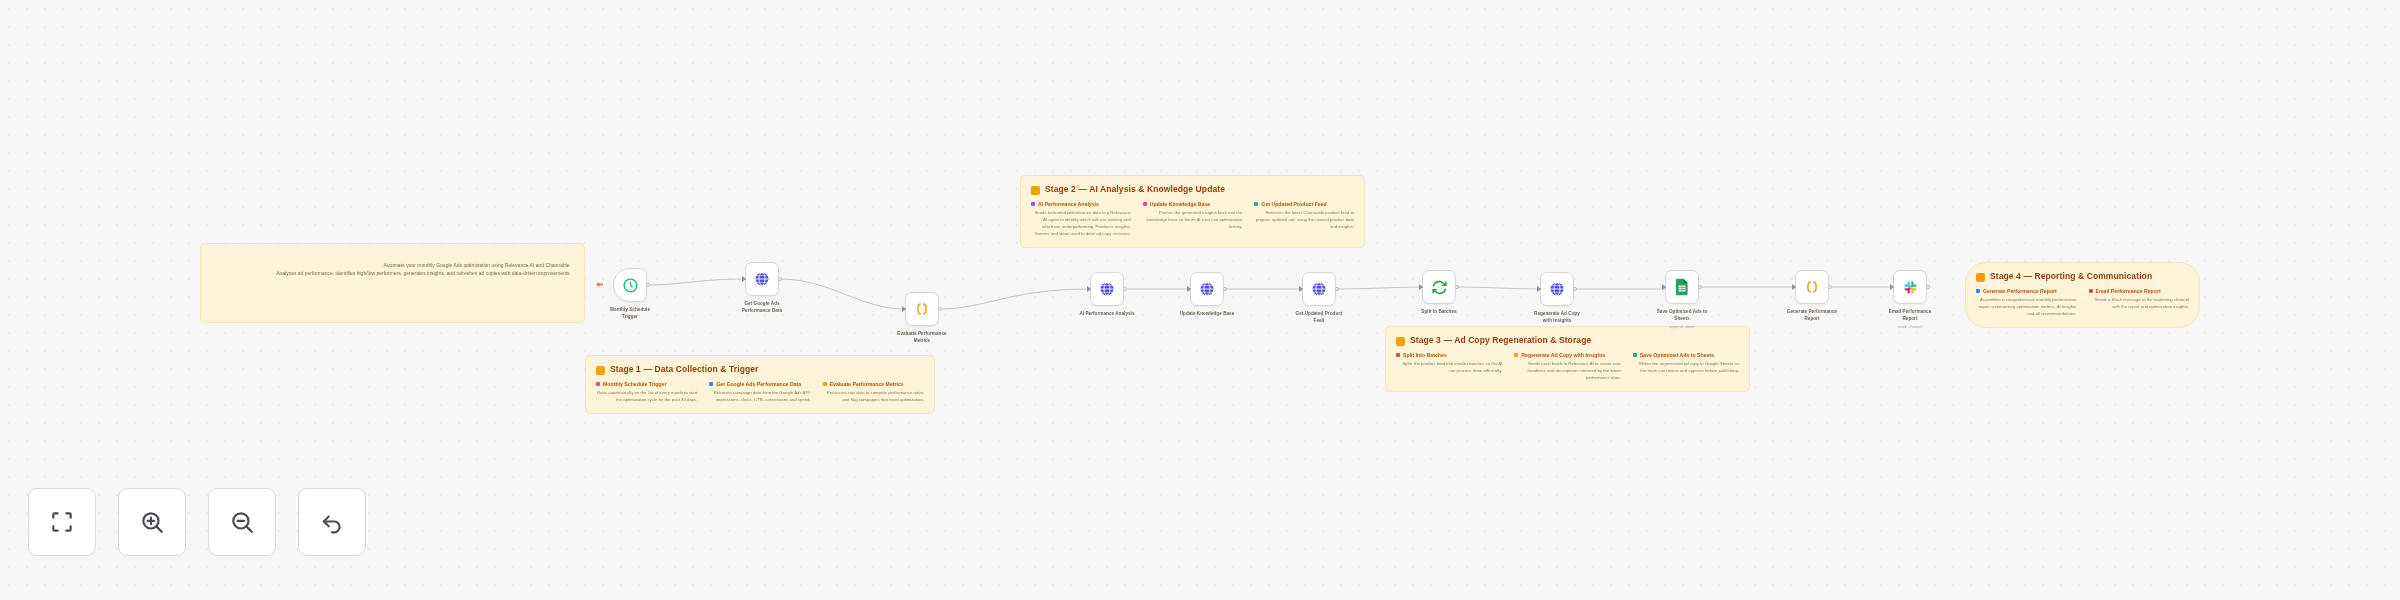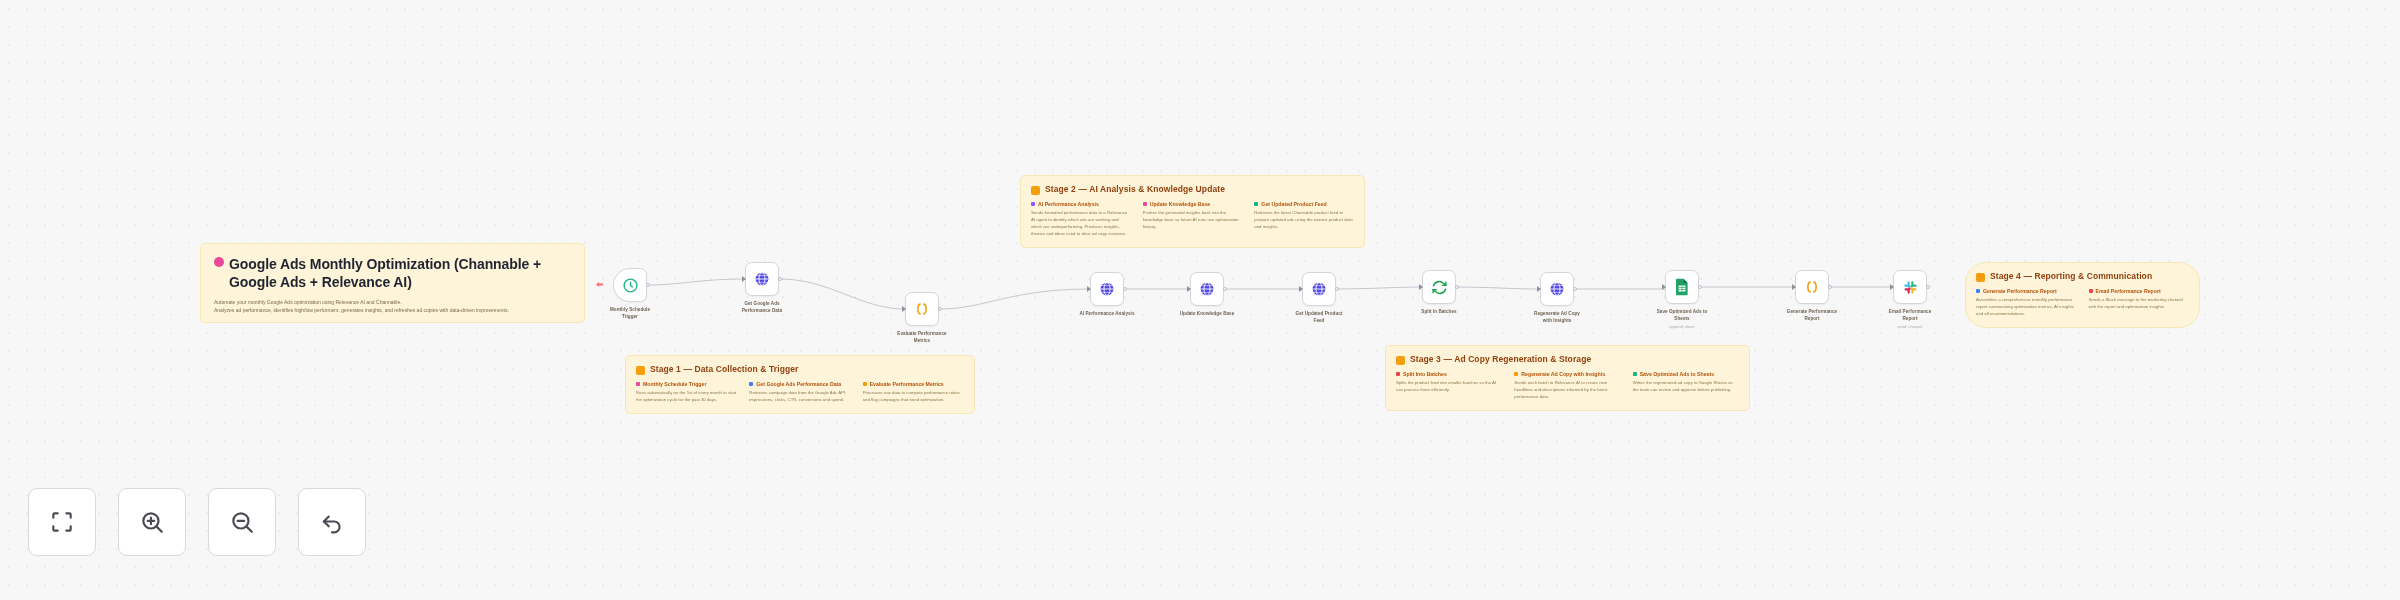--- a/index.html
+++ b/index.html
@@ -19,20 +19,21 @@
     background-size:18px 18px;
     opacity:.55;
   }
 
   
   .sticky {
     position:absolute;
     background:#FDF4D9;
     border:1px solid #F6E7B4;
     border-radius:5px;
+    text-align:right;
   }
   .sticky-title {
     display:flex; align-items:flex-start; gap:5px;
   }
   .marker {
     width:9px; height:9px; border-radius:2px;
     background:#F59E0B; flex:none; margin-top:2px;
   }
   .marker.pink { background:#EC4899; border-radius:50%; width:10px; height:10px; }
   .stage-head {
@@ -64,23 +65,23 @@
   }
   .dot.blue   { background:#3B82F6; }
   .dot.amber  { background:#F59E0B; }
   .dot.green  { background:#10B981; }
   .dot.violet { background:#8B5CF6; }
   .dot.red    { background:#EF4444; }
   .col-body {
     margin-top:2.5px; font-size:4.3px; color:#8A7850; line-height:1.6;
   }
 
-  #note-s1 { left:625px; top:355px; width:350px; }
+  #note-s1 { left:585px; top:355px; width:350px; }
   #note-s2 { left:1020px; top:175px; width:345px; }
-  #note-s3 { left:1385px; top:345px; width:365px; }
+  #note-s3 { left:1385px; top:326px; width:365px; }
   #note-s4 { left:1965px; top:262px; width:235px;border-radius:21px; }
 
   
   #edges { position:absolute; inset:0; pointer-events:none; }
 
   
   .node { position:absolute; width:34px; }
   .node-box {
     width:34px; height:34px; border-radius:7px;
     background:#FFFFFF; border:1px solid #D5D7DD;
@@ -141,24 +142,20 @@
       <path d="M1224 289 L 1302 289"></path>
       <path d="M1336 289 C 1370 289, 1395 287, 1422 287"></path>
       <path d="M1456 287 C 1490 287, 1510 289, 1540 289"></path>
       <path d="M1574 289 L 1665 289"></path>
       <path d="M1699 287 L 1795 287"></path>
       <path d="M1829 287 L 1893 287"></path>
     </g>
   </svg>
 
   <div class="sticky" id="note-title">
-    <div class="sticky-title">
-      <span class="marker pink"></span>
-      <div class="big">Google Ads Monthly Optimization (Channable + Google Ads + Relevance AI)</div>
-    </div>
     <div class="sub">
       <div>Automate your monthly Google Ads optimization using Relevance AI and Channable.</div>
       <div>Analyzes ad performance, identifies high/low performers, generates insights, and refreshes ad copies with data-driven improvements.</div>
     </div>
   </div>
 
   <div class="sticky stage-note" id="note-s1">
     <div class="sticky-title">
       <span class="marker"></span>
       <span class="stage-head">Stage 1 — Data Collection &amp; Trigger</span>

